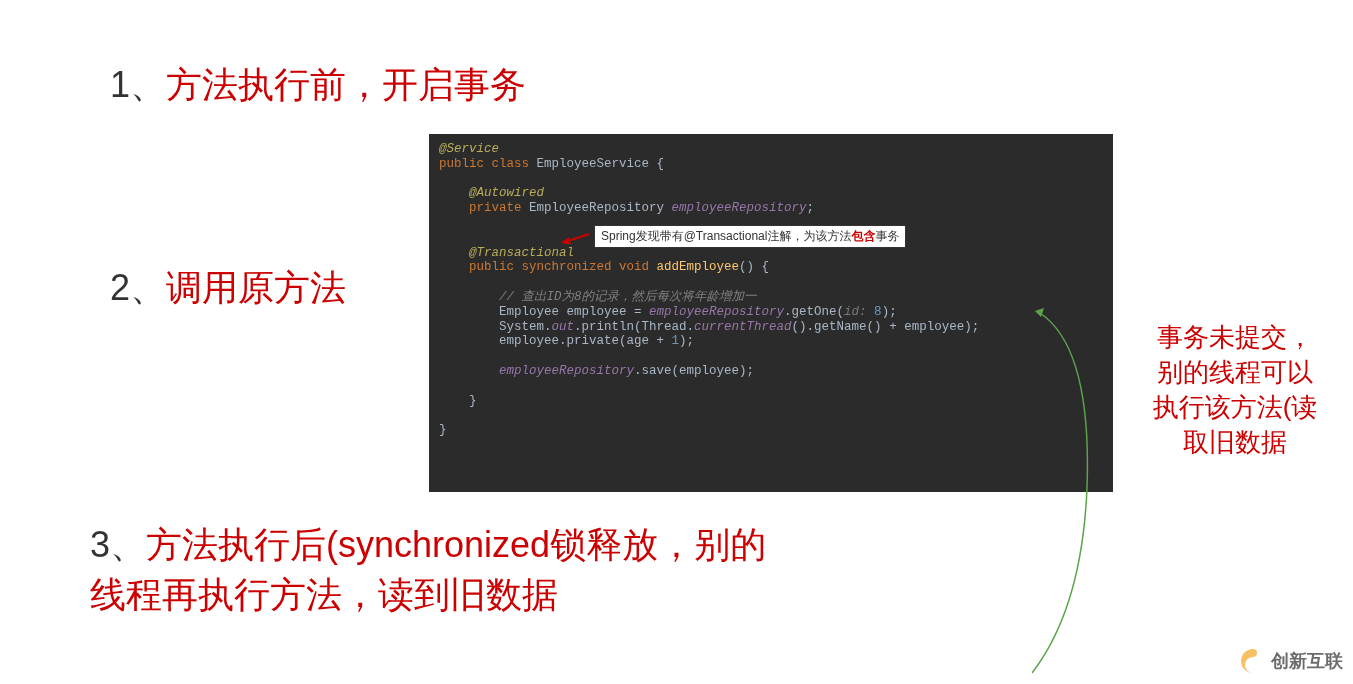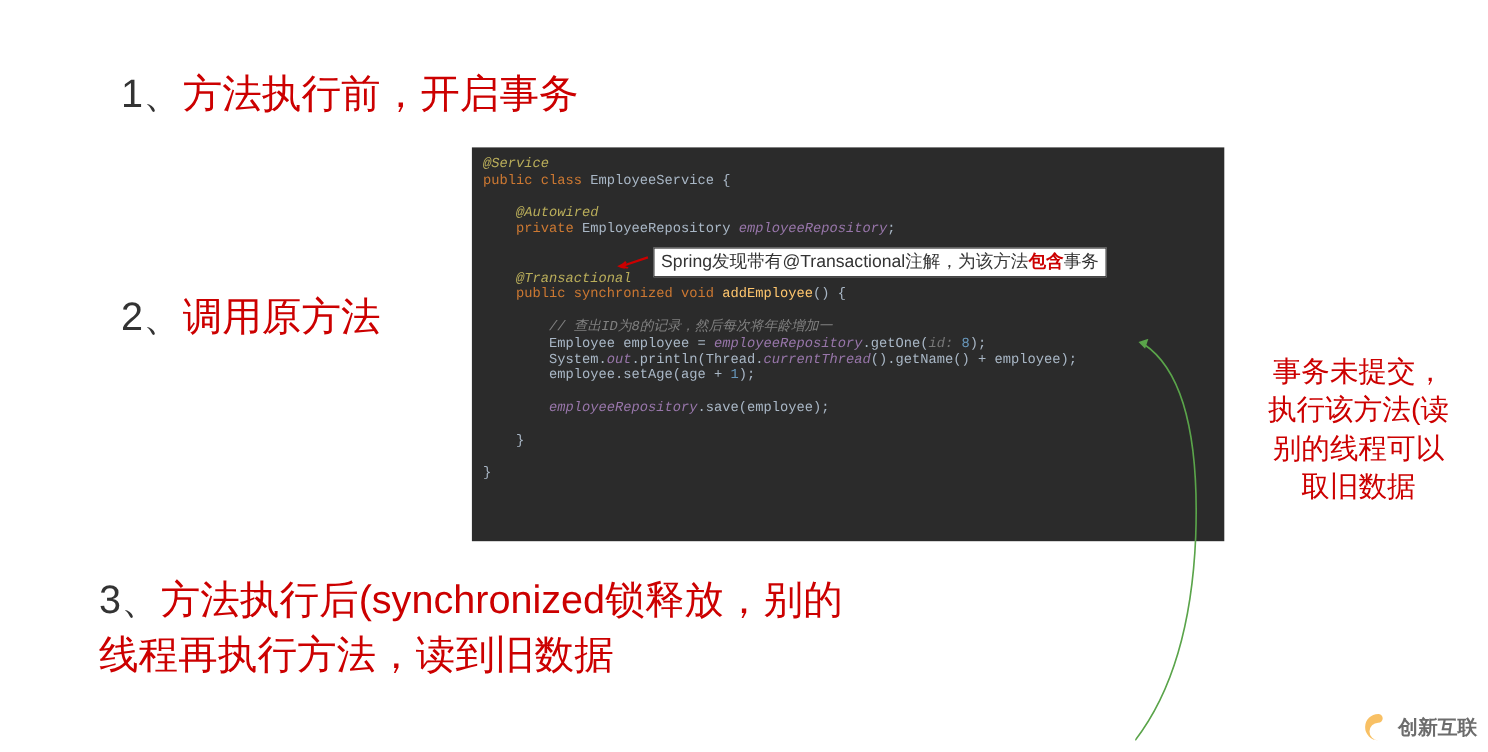--- a/index.html
+++ b/index.html
@@ -66,21 +66,21 @@
     .number-lit { color: #6897bb; }
     .static-field { color: #9876aa; font-style: italic; }
     
     .tooltip {
       position: absolute;
       left: 594px;
       top: 225px;
       background: #ffffff;
       border: 1px solid #333;
       padding: 2px 6px;
-      font-size: 16px;
+      font-size: 12px;
       font-family: "Microsoft YaHei", sans-serif;
       color: #333;
       z-index: 10;
     }
     .tooltip-red { color: #cc0000; font-weight: bold; }
     
     .arrow-red {
       position: absolute;
       left: 561px;
       top: 232px;
@@ -152,42 +152,42 @@
 <div class="code-line"><span class="kw-annotation">    @Autowired</span></div>
 <div class="code-line"><span class="kw-private">    private </span><span class="field-type">EmployeeRepository </span><span class="field-name">employeeRepository</span><span>;</span></div>
 <div class="code-line"> </div>
 <div class="code-line"> </div>
 <div class="code-line"><span class="kw-annotation">    @Transactional</span></div>
 <div class="code-line">    <span class="kw-public">public </span><span class="kw-public">synchronized </span><span class="kw-void">void </span><span class="method-name">addEmployee</span><span>() {</span></div>
 <div class="code-line"> </div>
 <div class="code-line"><span class="comment">        // 查出ID为8的记录，然后每次将年龄增加一</span></div>
 <div class="code-line"><span>        Employee employee = </span><span class="field-name">employeeRepository</span><span>.getOne(</span><span class="param-hint">id: </span><span class="number-lit">8</span><span>);</span></div>
 <div class="code-line"><span>        System.</span><span class="static-field">out</span><span>.println(Thread.</span><span class="static-field">currentThread</span><span>().getName() + employee);</span></div>
-<div class="code-line"><span>        employee.setAge(age + </span><span class="number-lit">1</span><span>);</span></div>
+<div class="code-line"><span>        employee.private(age + </span><span class="number-lit">1</span><span>);</span></div>
 <div class="code-line"> </div>
 <div class="code-line"><span>        </span><span class="field-name">employeeRepository</span><span>.save(employee);</span></div>
 <div class="code-line"> </div>
 <div class="code-line"><span>    }</span></div>
 <div class="code-line"> </div>
 <div class="code-line"><span>}</span></div>
 </div>
 
 <div class="tooltip">
   <span>Spring发现带有@Transactional注解，为该方法</span><span class="tooltip-red">包含</span><span>事务</span>
 </div>
 
 <svg class="arrow-red" viewBox="0 0 30 12">
   <path d="M 28 2 L 4 10 L 8 6 L 4 10 L 10 12" stroke="#cc0000" stroke-width="2" fill="none"></path>
   <path d="M 0 10 L 8 6 L 7 13 Z" fill="#cc0000"></path>
 </svg>
 
 <div class="side-annotation">
   <div>事务未提交，</div>
+  <div>别的线程可以</div>
   <div>执行该方法(读</div>
-  <div>别的线程可以</div>
   <div>取旧数据</div>
 </div>
 
 <svg class="curve-arrow" viewBox="0 0 100 370">
   <path d="M 3 3 L 12 0 L 9 9 Z" fill="#5aa44a"></path>
   <path d="M 8 5 Q 60 40 55 180 Q 50 300 0 365" stroke="#5aa44a" stroke-width="1.5" fill="none"></path>
 </svg>
 
 <div class="watermark">
   <svg class="watermark-icon" viewBox="0 0 28 28">

